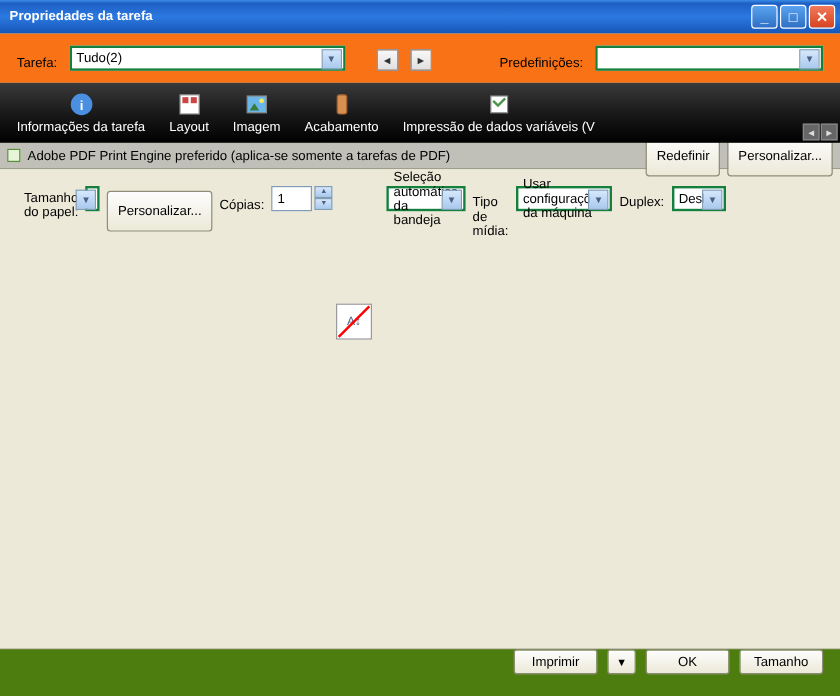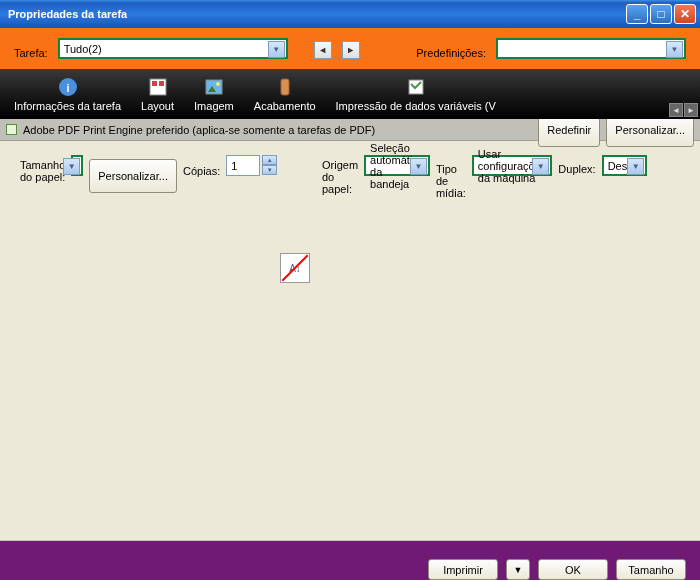--- a/index.html
+++ b/index.html
@@ -36,21 +36,21 @@
 .col { display: flex; flex-direction: row; gap: 6px; }
 .field-label { color: #000; margin-top: 4px; }
 .numfield { display: flex; }
 .numfield input { width: 34px; height: 21px; border: 1px solid #7f9db9; padding: 0 4px; }
 .spinbtns { display: flex; flex-direction: column; margin-left: 2px; }
 .spin { width: 15px; height: 10px; border: 1px solid #7f9db9; background: linear-gradient(to bottom, #d6e7fb, #a9c9ee); font-size: 6px; display: flex; align-items: center; justify-content: center; color: #4d6185; }
 
 .duplex-icon { width: 30px; height: 30px; border: 1px solid #999; background: #fff; display: flex; align-items: center; justify-content: center; position: relative; margin-top: 2px; }
 .duplex-icon .slash { position: absolute; width: 36px; height: 2px; background: red; transform: rotate(-45deg); }
 
-.footer { position: absolute; bottom: 0; left: 0; right: 0; height: 40px; background: #701a75; border-top: 1px solid #c8c4b2; display: flex; align-items: flex-end; justify-content: flex-end; gap: 8px; padding: 0 14px; }
+.footer { position: absolute; bottom: 0; left: 0; right: 0; height: 40px; background: #4d7c0f; border-top: 1px solid #c8c4b2; display: flex; align-items: flex-start; justify-content: flex-end; gap: 8px; padding: 0 14px; }
 .footer .btn { min-width: 70px; }
 .footer .chev { min-width: 24px; padding: 2px 4px; }
 
 
 svg { display: block; }
 </style>
 </head>
 <body>
 
 <div class="titlebar">
@@ -160,21 +160,20 @@
   </div>
 
   <div style="display:flex;gap:12px">
     <div style="padding-top:96px">
       <div class="duplex-icon">
         <span style="font-size:10px;color:#4d6185">A↕</span>
         <div class="slash"></div>
       </div>
     </div>
     <div class="col" style="width:260px">
-      <span class="field-label">Origem do papel:</span>
       <div class="select" style="width:240px">
         <span>Seleção automática da bandeja</span>
         <div class="arrow">▼</div>
       </div>
       <span class="field-label" style="margin-top:8px">Tipo de mídia:</span>
       <div class="select" style="width:208px">
         <span>Usar configurações da máquina</span>
         <div class="arrow">▼</div>
       </div>
       <span class="field-label" style="margin-top:8px">Duplex:</span>

